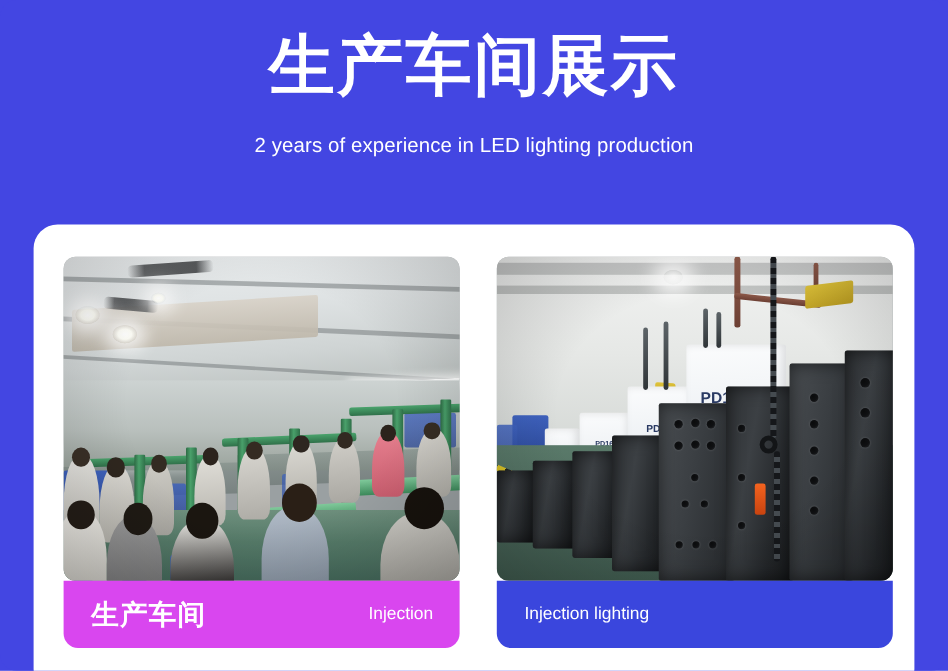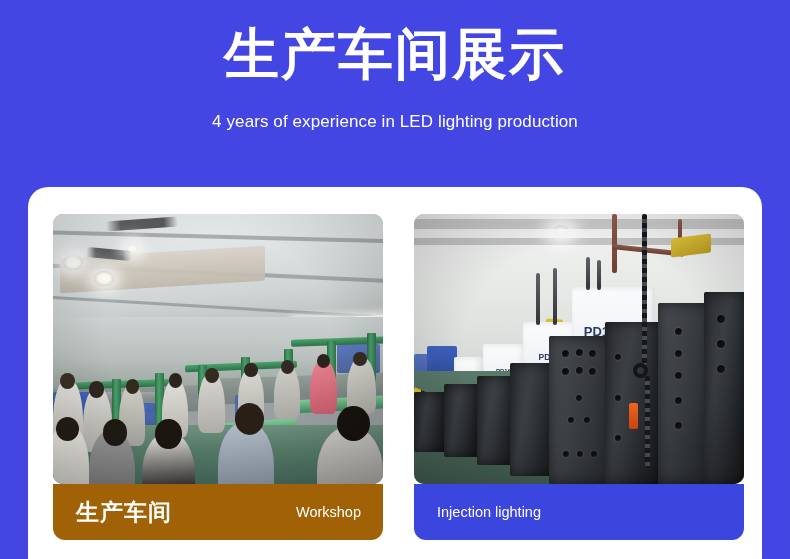--- a/index.html
+++ b/index.html
@@ -313,21 +313,21 @@
     background: radial-gradient(ellipse at 52% 48%, rgba(0,0,0,0) 50%, rgba(0,0,0,.2) 100%);
   }
 </style>
 </head>
 <body>
 
 <div class="page" style="background: rgb(67, 70, 226);">
 
   <div class="header">
     <div class="page-title">生产车间展示</div>
-    <div class="page-subtitle">4 years of experience in LED lighting production</div>
+    <div class="page-subtitle">2 years of experience in LED lighting production</div>
   </div>
 
   <div class="card" style="background: rgb(255, 255, 255);">
     <div class="cards-row">
 
       <div class="tile">
         <div class="photo">
           <div class="photo-layer">
 
             <div class="p1-ceiling"></div>
@@ -420,23 +420,23 @@
             <div class="p1-person" style="left:50%;top:77%;width:17%;height:28%;background:linear-gradient(175deg,#b2bcc8,#7e8a98);"></div>
             <div class="p1-head" style="left:55%;top:70%;width:9%;height:12%;background:#2a1f16;"></div>
 
             <div class="p1-person" style="left:80%;top:79%;width:20%;height:28%;background:linear-gradient(175deg,#cfcdc7,#95938d);"></div>
             <div class="p1-head" style="left:86%;top:71%;width:10%;height:13%;background:#17120d;"></div>
 
             <div class="p1-vignette"></div>
           </div>
         </div>
 
-        <div class="label-bar" style="background: #a16207;">
+        <div class="label-bar" style="background: #d946ef;">
           <span class="label-cn">生产车间</span>
-          <span class="label-en">Workshop</span>
+          <span class="label-en">Injection</span>
         </div>
       </div>
 
       <div class="tile">
         <div class="photo">
           <div class="photo-layer">
 
             <div class="p2-wall"></div>
             <div class="p2-ceilbeam" style="top:9%;"></div>
             <div class="p2-ceilbeam" style="top:2%;height:10px;background:rgba(120,124,122,.35);"></div>

